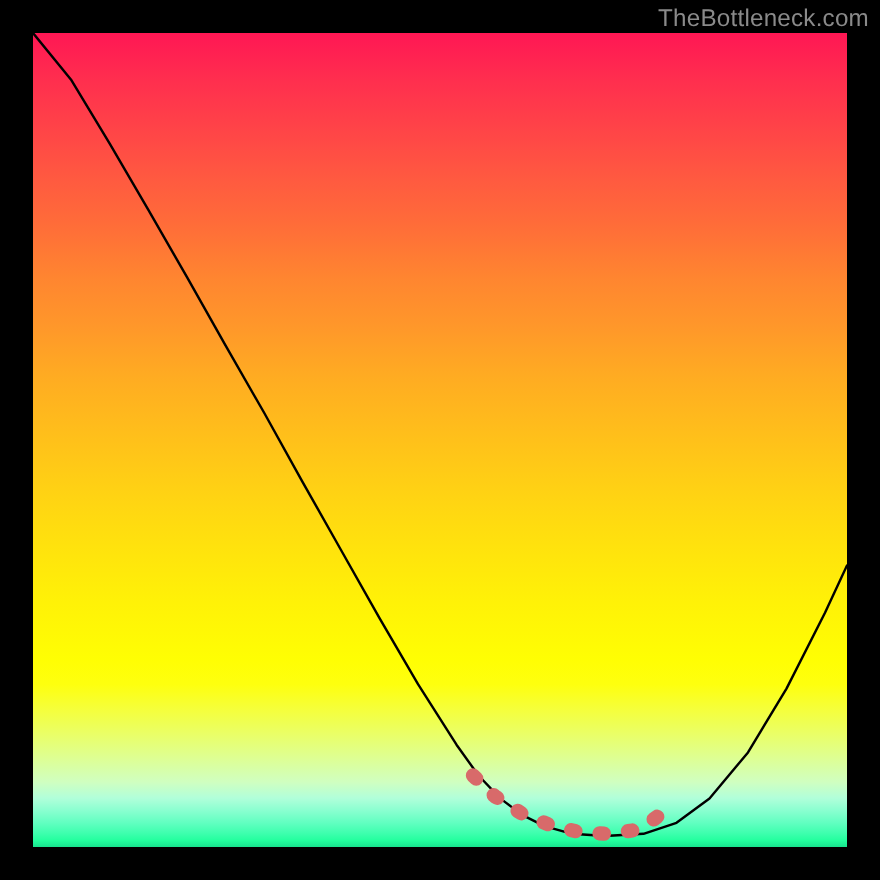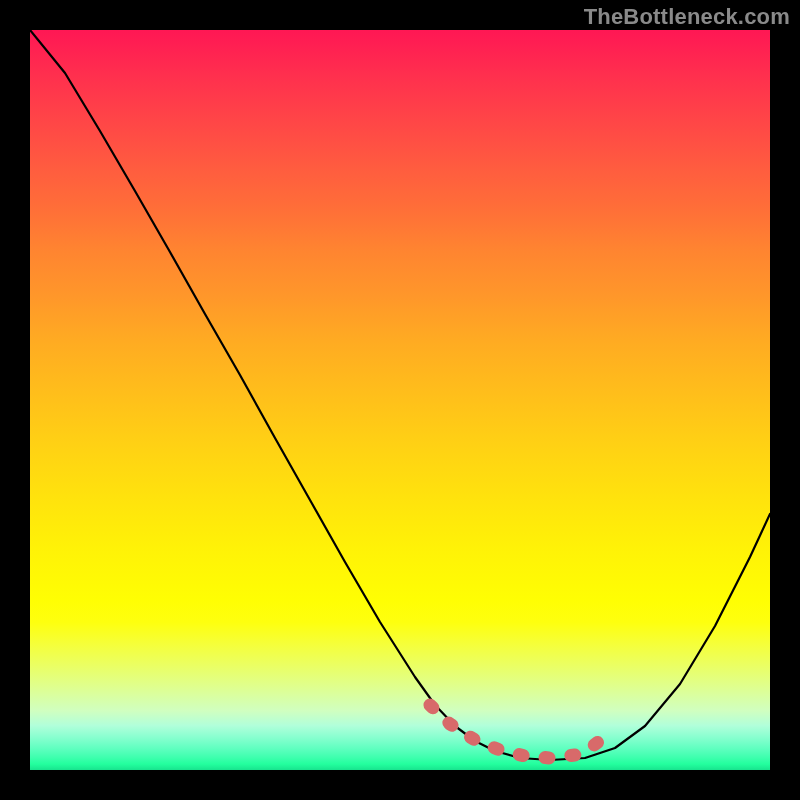--- a/index.html
+++ b/index.html
@@ -58,21 +58,21 @@
     top: 0;
     width: 740px;
     height: 740px;
   }
   .watermark {
     position: absolute;
     top: 4px;
     right: 10px;
     color: #8a8a8a;
     font-size: 22px;
-    font-weight: 700;
+    font-weight: 400;
     letter-spacing: 0.2px;
   }
 </style>
 </head>
 <body>
 
 <div class="frame">
 
   <div class="plot">
     <svg class="curve-svg" viewBox="0 0 740 740" preserveAspectRatio="none">

